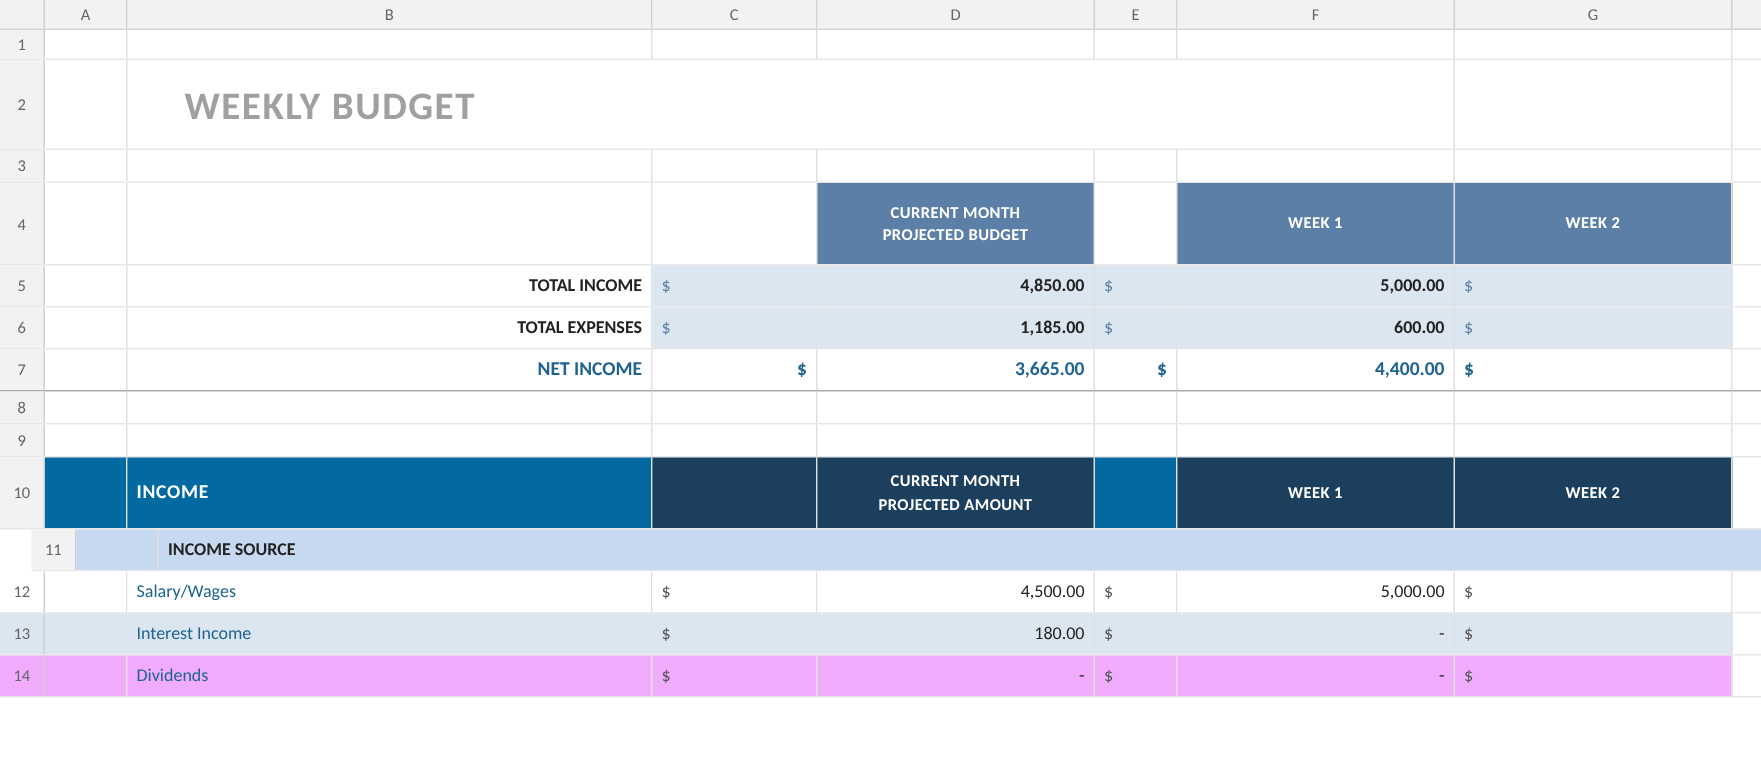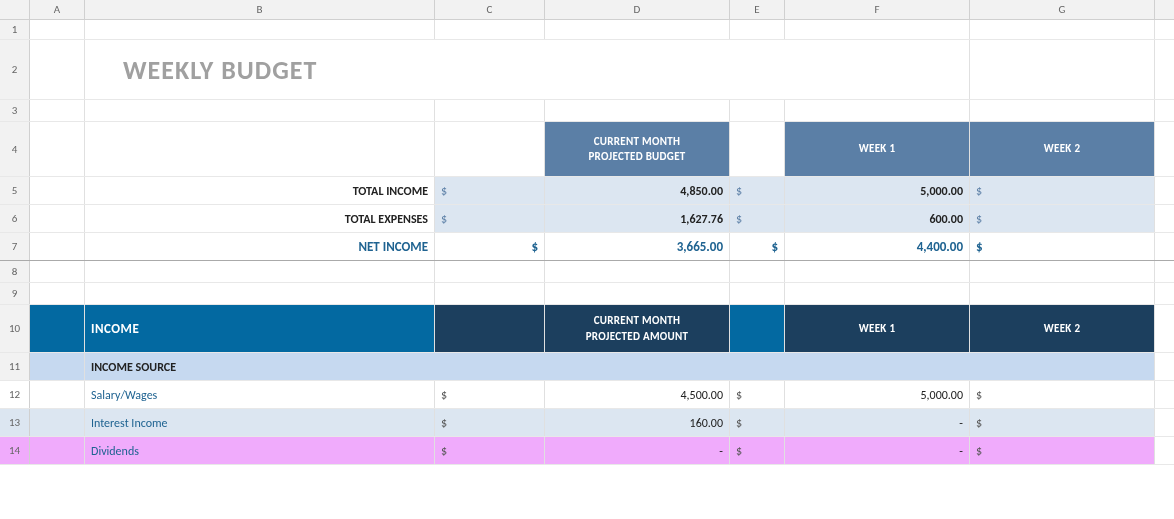--- a/index.html
+++ b/index.html
@@ -66,21 +66,21 @@
     .row-1 { min-height: 20px; }
     .row-2 { min-height: 60px; }
     .row-3 { min-height: 22px; }
     .row-4 { min-height: 55px; }
     .row-5 { min-height: 28px; }
     .row-6 { min-height: 28px; }
     .row-7 { min-height: 28px; }
     .row-8 { min-height: 22px; }
     .row-9 { min-height: 22px; }
     .row-10 { min-height: 48px; }
-    .row-11 { min-height: 28px; }
+    .row-11 { min-height: 28px; margin-left: 21px; }
     .row-12 { min-height: 28px; }
     .row-13 { min-height: 28px; }
     .row-14 { min-height: 28px; }
 
     
     .title-cell {
       font-size: 26px;
       font-weight: bold;
       color: #a0a0a0;
       letter-spacing: 1px;
@@ -253,21 +253,21 @@
       <div class="cell amount-cell summary-data">5,000.00</div>
       <div class="cell dollar-cell summary-data" style="justify-content:flex-start;">$</div>
 
     </div>
 
     <div class="row row-6">
       <div class="cell row-num">6</div>
       <div class="cell"></div>
       <div class="cell label-right">TOTAL EXPENSES</div>
       <div class="cell dollar-cell summary-data">$</div>
-      <div class="cell amount-cell summary-data">1,627.76</div>
+      <div class="cell amount-cell summary-data">1,185.00</div>
       <div class="cell dollar-cell summary-data">$</div>
       <div class="cell amount-cell summary-data">600.00</div>
       <div class="cell dollar-cell summary-data" style="justify-content:flex-start;">$</div>
     </div>
 
     <div class="row row-7" style="border-bottom: 1px solid #aaa;">
       <div class="cell row-num">7</div>
       <div class="cell"></div>
       <div class="cell net-income-label">NET INCOME</div>
       <div class="cell net-dollar net-income-value">$</div>
@@ -327,21 +327,21 @@
       <div class="cell income-dollar">$</div>
       <div class="cell income-amount">5,000.00</div>
       <div class="cell income-dollar">$</div>
     </div>
 
     <div class="row row-13">
       <div class="cell row-num">13</div>
       <div class="cell" style="background:#dce6f1;"></div>
       <div class="cell income-row-label" style="background:#dce6f1;">Interest Income</div>
       <div class="cell income-dollar" style="background:#dce6f1;">$</div>
-      <div class="cell income-amount" style="background:#dce6f1;">160.00</div>
+      <div class="cell income-amount" style="background:#dce6f1;">180.00</div>
       <div class="cell income-dollar" style="background:#dce6f1;">$</div>
       <div class="cell income-amount" style="background:#dce6f1;">-</div>
       <div class="cell income-dollar" style="background:#dce6f1;">$</div>
     </div>
 
     <div class="row row-14">
       <div class="cell row-num">14</div>
       <div class="cell"></div>
       <div class="cell income-row-label">Dividends</div>
       <div class="cell income-dollar">$</div>

